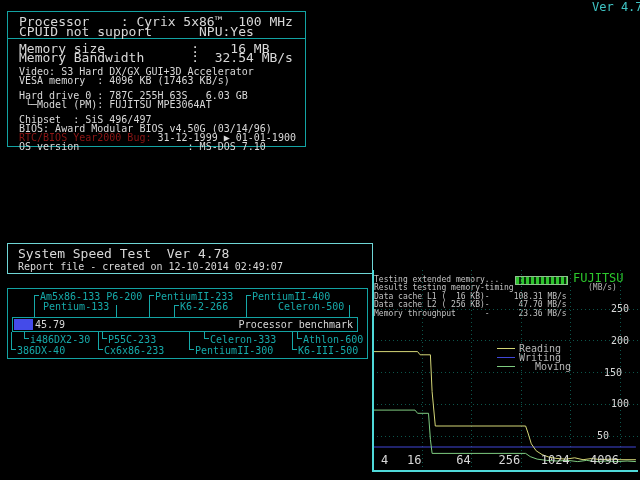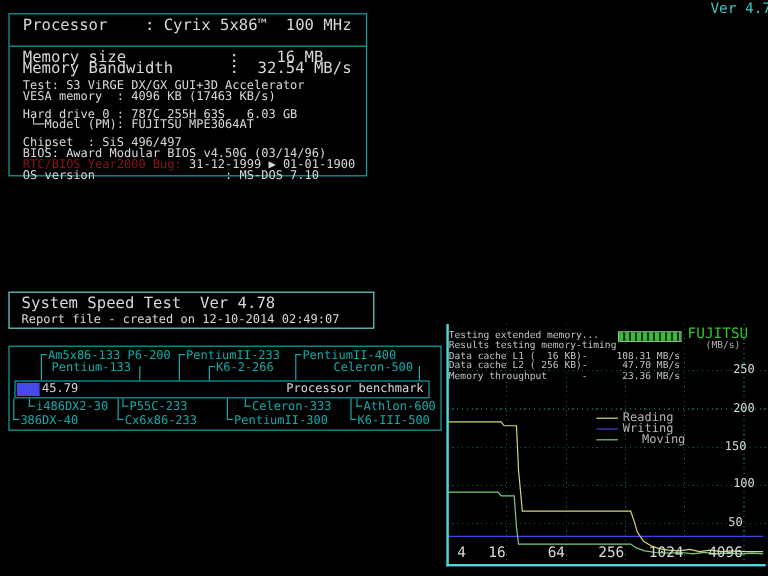--- a/index.html
+++ b/index.html
@@ -26,33 +26,34 @@
 </head>
 <body>
 
 <div id="screen">
 
   <div class="t f12" style="left:592px;top:2px;color:var(--ver);">Ver 4.78</div>
 
   <div class="box" id="infoBox" style="left:7px;top:11px;width:299px;height:136px;">
     <div class="divider" style="top:26px;"></div>
   <div class="t f13" style="left: 11px; top: 5px;">Processor    : Cyrix 5x86™  100 MHz</div>
+      <div class="t f13" style="left: 11px; top: 15px;">CPUID not support      NPU:Yes</div>
       <div class="t f13" style="left: 11px; top: 32px;">Memory size           :    16 MB</div>
       <div class="t f13" style="left: 11px; top: 41px;">Memory Bandwidth      :  32.54 MB/s</div>
-      <div class="t f10" style="left: 11px; top: 55px;">Test: S3 ViRGE DX/GX GUI+3D Accelerator</div>
+      <div class="t f10" style="left: 11px; top: 55px;">Video: S3 Hard DX/GX GUI+3D Accelerator</div>
       <div class="t f10" style="left: 11px; top: 64px; text-align: right;">VESA memory  : 4096 KB (17463 KB/s)</div>
       <div class="t f10" style="left: 11px; top: 79px;">Hard drive 0 : 787C 255H 63S   6.03 GB</div>
       <div class="t f10" style="left: 11px; top: 88px;"> └─Model (PM): FUJITSU MPE3064AT</div>
       <div class="t f10" style="left: 11px; top: 103px;">Chipset  : SiS 496/497</div>
       <div class="t f10" style="left: 11px; top: 112px;">BIOS: Award Modular BIOS v4.50G (03/14/96)</div>
       <div class="t f10" style="left: 11px; top: 121px;"><span style="color: rgb(141, 21, 21);">RTC/BIOS Year2000 Bug:</span><span style="color: rgb(216, 216, 216);"> 31-12-1999 ▶ 01-01-1900</span></div>
       <div class="t f10" style="left: 11px; top: 130px;">OS version                  : MS-DOS 7.10</div>
     </div>
 
-  <div class="box bright" id="speedBox" style="left:7px;top:243px;width:305px;height:31px;text-align:right;">
+  <div class="box bright" id="speedBox" style="left:7px;top:243px;width:366px;height:31px;text-align:right;">
     <div class="t f13" style="left:10px;top:5px;">System Speed Test  Ver 4.78</div>
     <div class="t f10" style="left:10px;top:18px;">Report file - created on 12-10-2014 02:49:07</div>
   </div>
 
   <div class="box" id="benchBox" style="left:7px;top:288px;width:361px;height:71px;">
     <div class="box" id="barBox" style="left:4px;top:28px;width:346px;height:15px;">
       <div id="barFill" style="position:absolute;left:1px;top:1px;width:19px;height:11px;background:var(--bar_blue);"></div>
       <div class="t f10" style="left:22px;top:2px;">45.79</div>
       <div class="t f10" style="right:4px;top:2px;">Processor benchmark</div>
     </div>
@@ -112,21 +113,21 @@
       <polyline points="1.0,140.1 43.0,140.1 45.6,143.3 56.5,143.3 58.4,169.4 60.1,183.4 153.6,183.4 158.2,186.6 165.1,189.1 174.5,190.4 185.0,191.0 195.9,190.4 205.7,191.6 214.5,190.4 224.2,191.6 234.4,191.0 245.3,191.6 255.1,191.0 263.9,191.6" fill="none" stroke="#7ecb80" stroke-width="1"></polyline>
       <polyline points="1.0,81.6 45.6,81.6 48.1,84.8 58.4,84.8 60.1,121.7 63.3,156.0 153.6,156.0 156.0,163.0 159.3,173.8 164.2,180.8 170.1,184.6 177.1,187.2 185.0,188.5 194.0,189.1 202.7,187.8 211.0,189.7 219.7,188.5 229.0,189.7 238.1,189.1 248.0,189.7 263.9,189.7" fill="none" stroke="#d4d677" stroke-width="1"></polyline>
     </svg>
   <div id="axisLeft"></div>
   <div id="axisBottom"></div>
   <div id="axisLabels">
       <div class="t f10" style="left: 597px; top: 304px; width: 32px; text-align: right;">250</div>
       <div class="t f10" style="left: 597px; top: 335.8px; width: 32px; text-align: right;">200</div>
       <div class="t f10" style="left: 597px; top: 367.6px; width: 32px; text-align: center;">150</div>
       <div class="t f10" style="left: 597px; top: 399.4px; width: 32px; text-align: right;">100</div>
-      <div class="t f10" style="left: 597px; top: 431.2px; width: 32px; text-align: center;">50</div>
+      <div class="t f10" style="left: 597px; top: 431.2px; width: 32px; text-align: left;">50</div>
       <div class="t f12" style="left: 381px; top: 455px;">4</div>
       <div class="t f12" style="left: 406.96px; top: 455px;">16</div>
       <div class="t f12" style="left: 456.36px; top: 455px;">64</div>
       <div class="t f12" style="left: 498.54px; top: 455px;">256</div>
       <div class="t f12" style="left: 540.72px; top: 455px;">1024</div>
       <div class="t f12" style="left: 590.12px; top: 455px;">4096</div>
     </div>
   <div id="legendArea">
       <div class="tick" style="left: 497px; top: 348px; width: 18px; height: 1px; background: rgb(212, 214, 119);"></div>
       <div class="t f10 gray" style="left: 519px; top: 344px;">Reading</div>

